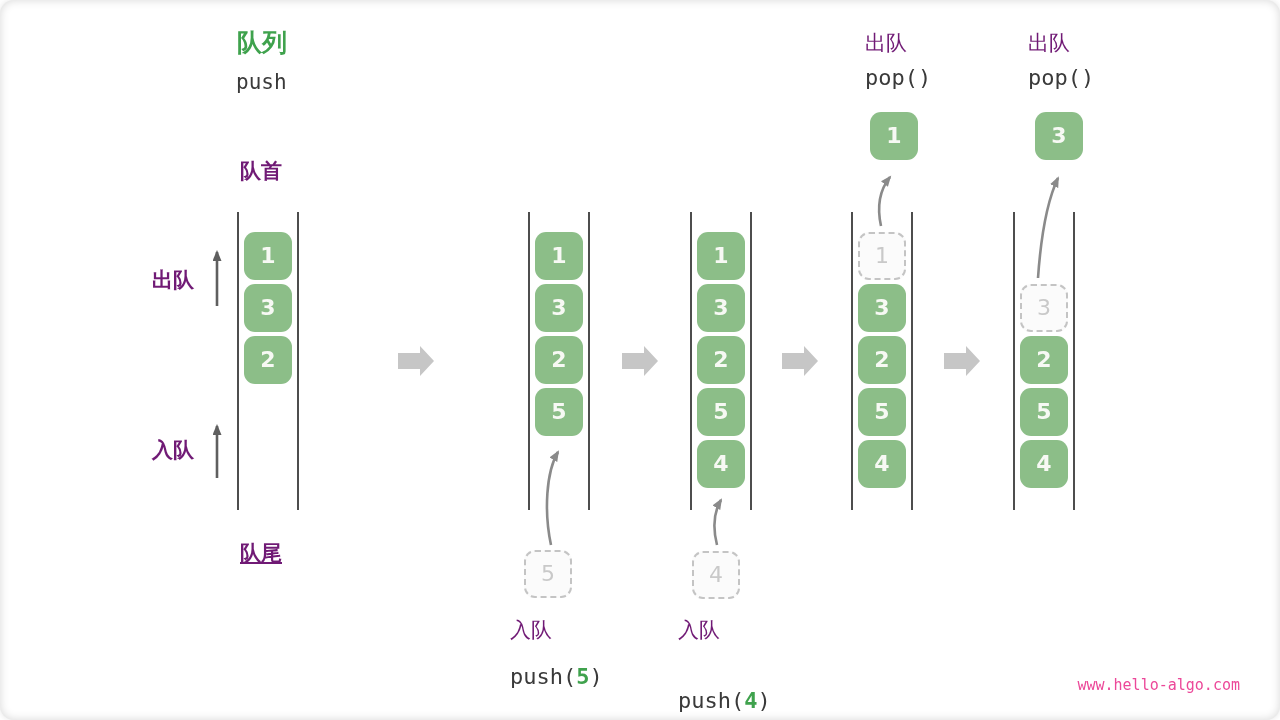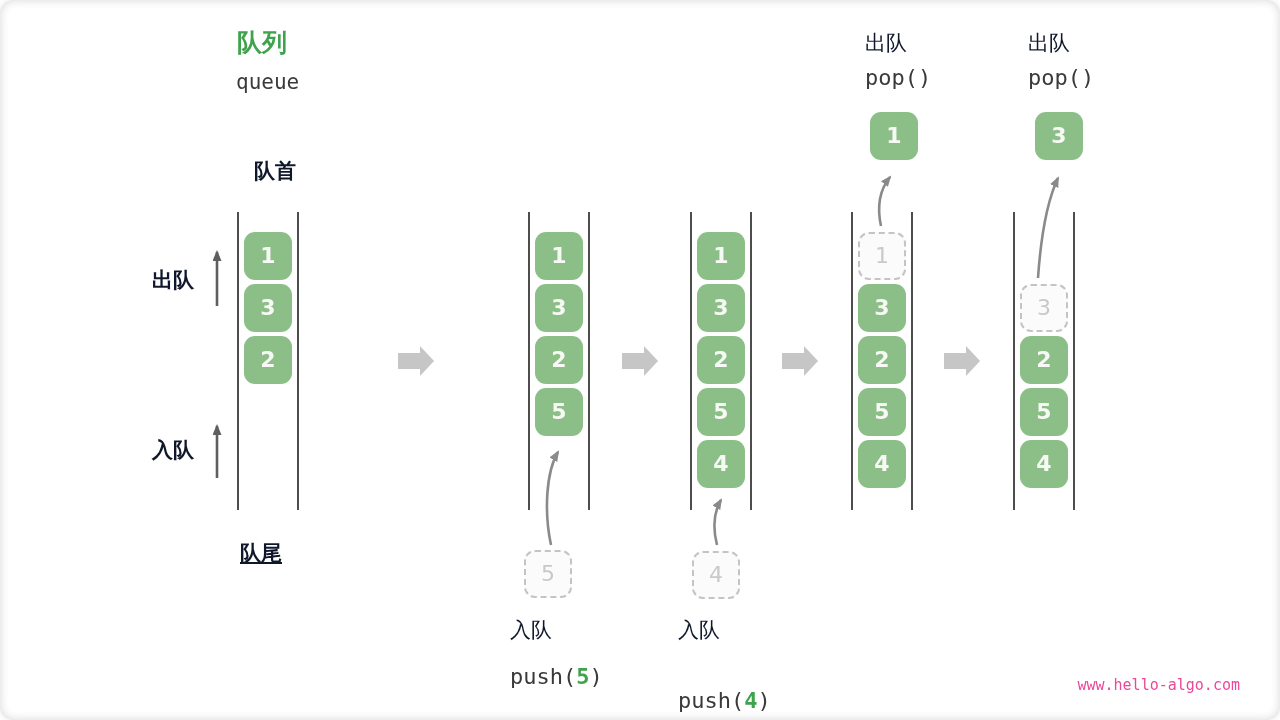--- a/index.html
+++ b/index.html
@@ -1,20 +1,20 @@
 <!DOCTYPE html>
 <html><head>
 <meta charset="utf-8">
 <style>
   html,body{margin:0;padding:0;width:1280px;height:720px;background:#ffffff;overflow:hidden;}
   .canvas{position:absolute;left:0;top:0;width:1280px;height:720px;background:#ffffff;
           border-radius:14px;box-shadow:0 0 10px rgba(0,0,0,.16) inset, 0 0 6px rgba(0,0,0,.10);
           font-family:"Liberation Sans",sans-serif;}
   .abs{position:absolute;text-align:center;}
-  .zh{font-family:"Liberation Sans",sans-serif;color:#0f172a;font-size:21px;line-height:25px;}
+  .zh{font-family:"Liberation Sans",sans-serif;color:#701a75;font-size:21px;line-height:25px;}
   .zh-bold{font-weight:700;}
   .mono{font-family:"DejaVu Sans Mono",monospace;color:#3A3A3A;font-size:22px;line-height:26px;}
   .title-zh{font-size:25px;font-weight:700;color:#3FA24D;line-height:29px;}
   .title-en{font-family:"DejaVu Sans Mono",monospace;color:#3A3A3A;font-size:21px;}
   .channel{position:absolute;top:212px;width:62px;height:298px;box-sizing:border-box;
            border-left:2px solid #4D4D4D;border-right:2px solid #4D4D4D;}
   .cell{position:absolute;left:5px;width:48px;height:48px;border-radius:11px;background:#8CBE88;
         color:#F7F9F4;font:700 22px "DejaVu Sans","Liberation Sans",sans-serif;
         line-height:48px;text-align:center;}
   .ghost{background:#FBFBFB;border:2px dashed #C4C4C4;box-sizing:border-box;color:#C9C9C9;
@@ -27,23 +27,23 @@
   .arg{color:#3FA24D;font-weight:700;}
   .overlay{position:absolute;left:0;top:0;width:1280px;height:720px;pointer-events:none;}
   .watermark{font-family:"DejaVu Sans Mono",monospace;font-size:15px;color:#ec4899;}
 </style>
 </head>
 <body>
 
 <div class="canvas">
 
   <div class="abs title-zh" style="left:237px;top:28px;">队列</div>
-  <div class="abs title-en" style="left:236px;top:70px;">queue</div>
+  <div class="abs title-en" style="left:236px;top:70px;">push</div>
 
-  <div class="abs zh zh-bold" style="left:240px;top:158px;margin-left:14px;">队首</div>
+  <div class="abs zh zh-bold" style="left:240px;top:158px;">队首</div>
   <div class="abs zh zh-bold" style="left:240px;top:540px;text-decoration:underline;">队尾</div>
   <div class="abs zh zh-bold" style="left:152px;top:267px;">出队</div>
   <div class="abs zh zh-bold" style="left:152px;top:437px;">入队</div>
 
   <div class="channel" style="left:237px;">
     <div class="cell" style="top:20px;">1</div>
     <div class="cell" style="top:72px;">3</div>
     <div class="cell" style="top:124px;">2</div>
   </div>
 

